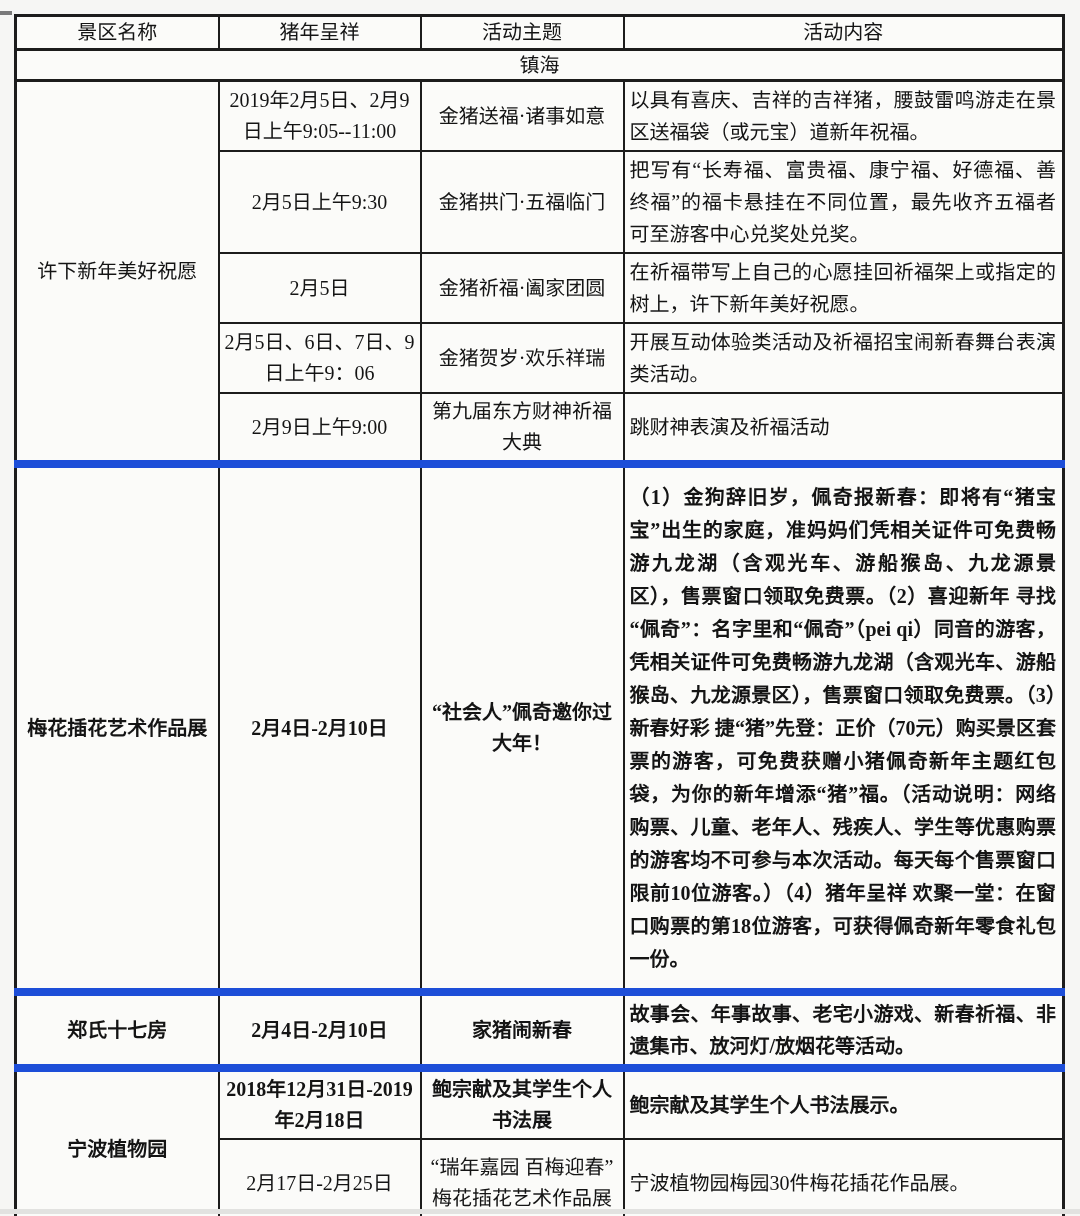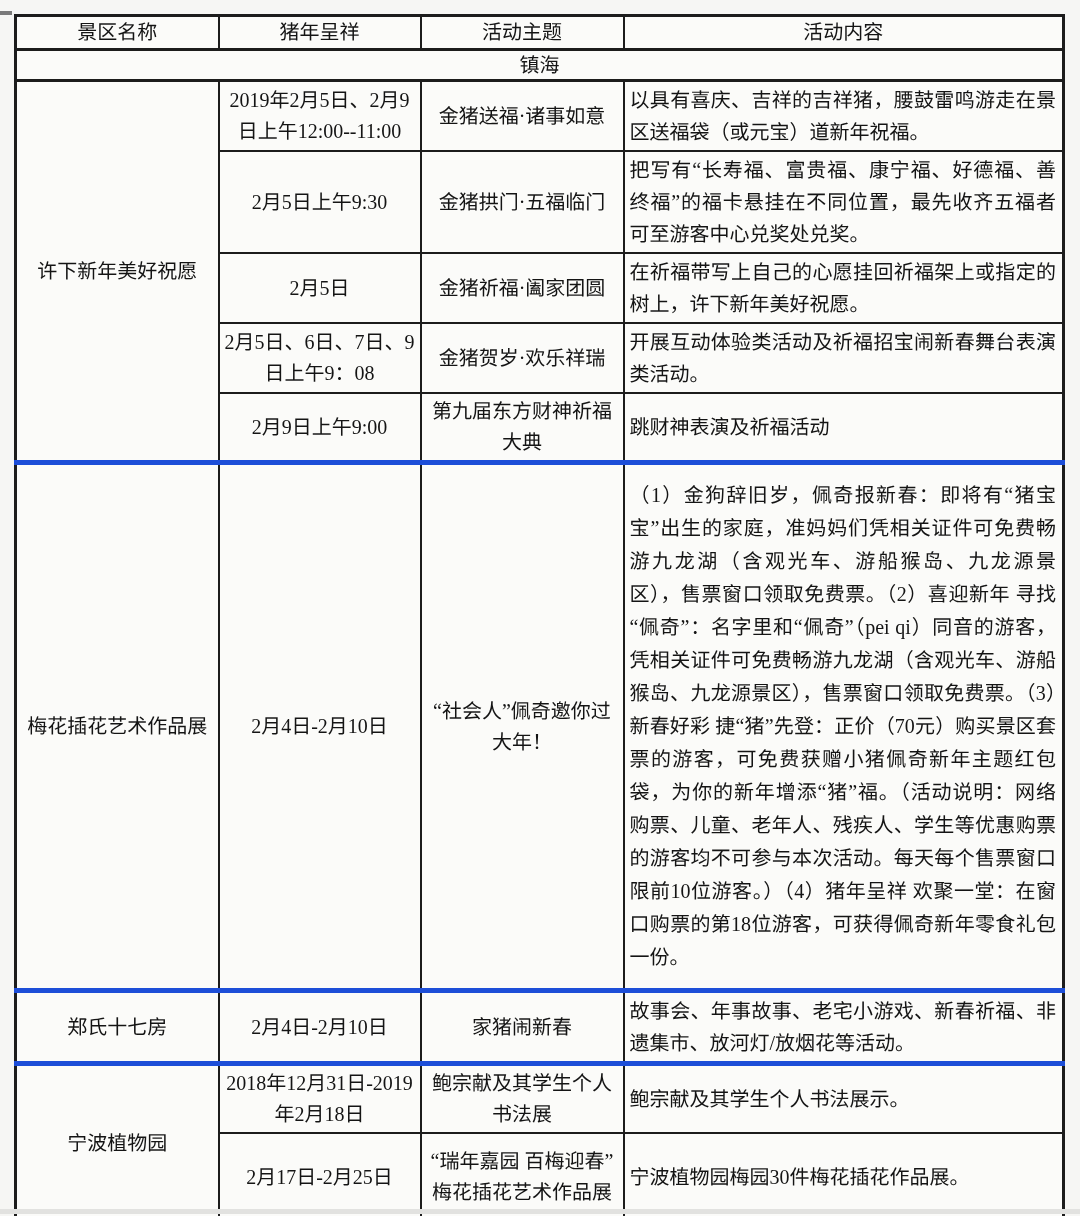--- a/index.html
+++ b/index.html
@@ -63,21 +63,22 @@
   }
   td.area, td.time, td.theme {
     text-align: center;
   }
   td.content {
     text-align: justify;
     padding: 2px 6px 2px 5px;
     line-height: 32px;
   }
   tr.section-start td {
-    border-top: 5px solid #1d4ed8;
+    border-top: 8px solid #1d4ed8;
+    font-weight: bold;
   }
   td.content-long {
     line-height: 33px;
   }
 </style>
 </head>
 <body>
 
 <div class="scan-artifact"></div>
 
@@ -94,36 +95,36 @@
       <th>猪年呈祥</th>
       <th>活动主题</th>
       <th>活动内容</th>
     </tr>
     <tr class="region-row" style="height:28px">
       <td colspan="4">镇海</td>
     </tr>
 
     <tr style="height:66px">
       <td class="area" rowspan="5">许下新年美好祝愿</td>
-      <td class="time">2019年2月5日、2月9日上午12:00--11:00</td>
+      <td class="time">2019年2月5日、2月9日上午9:05--11:00</td>
       <td class="theme">金猪送福·诸事如意</td>
       <td class="content">以具有喜庆、吉祥的吉祥猪，腰鼓雷鸣游走在景区送福袋（或元宝）道新年祝福。</td>
     </tr>
     <tr style="height:93px">
       <td class="time">2月5日上午9:30</td>
       <td class="theme">金猪拱门·五福临门</td>
       <td class="content">把写有“长寿福、富贵福、康宁福、好德福、善终福”的福卡悬挂在不同位置，最先收齐五福者可至游客中心兑奖处兑奖。</td>
     </tr>
     <tr style="height:61px">
       <td class="time">2月5日</td>
       <td class="theme">金猪祈福·阖家团圆</td>
       <td class="content">在祈福带写上自己的心愿挂回祈福架上或指定的树上，许下新年美好祝愿。</td>
     </tr>
     <tr style="height:60px">
-      <td class="time">2月5日、6日、7日、9日上午9：08</td>
+      <td class="time">2月5日、6日、7日、9日上午9：06</td>
       <td class="theme">金猪贺岁·欢乐祥瑞</td>
       <td class="content">开展互动体验类活动及祈福招宝闹新春舞台表演类活动。</td>
     </tr>
     <tr style="height:60px">
       <td class="time">2月9日上午9:00</td>
       <td class="theme">第九届东方财神祈福大典</td>
       <td class="content">跳财神表演及祈福活动</td>
     </tr>
 
     <tr class="section-start" style="height:528px">

